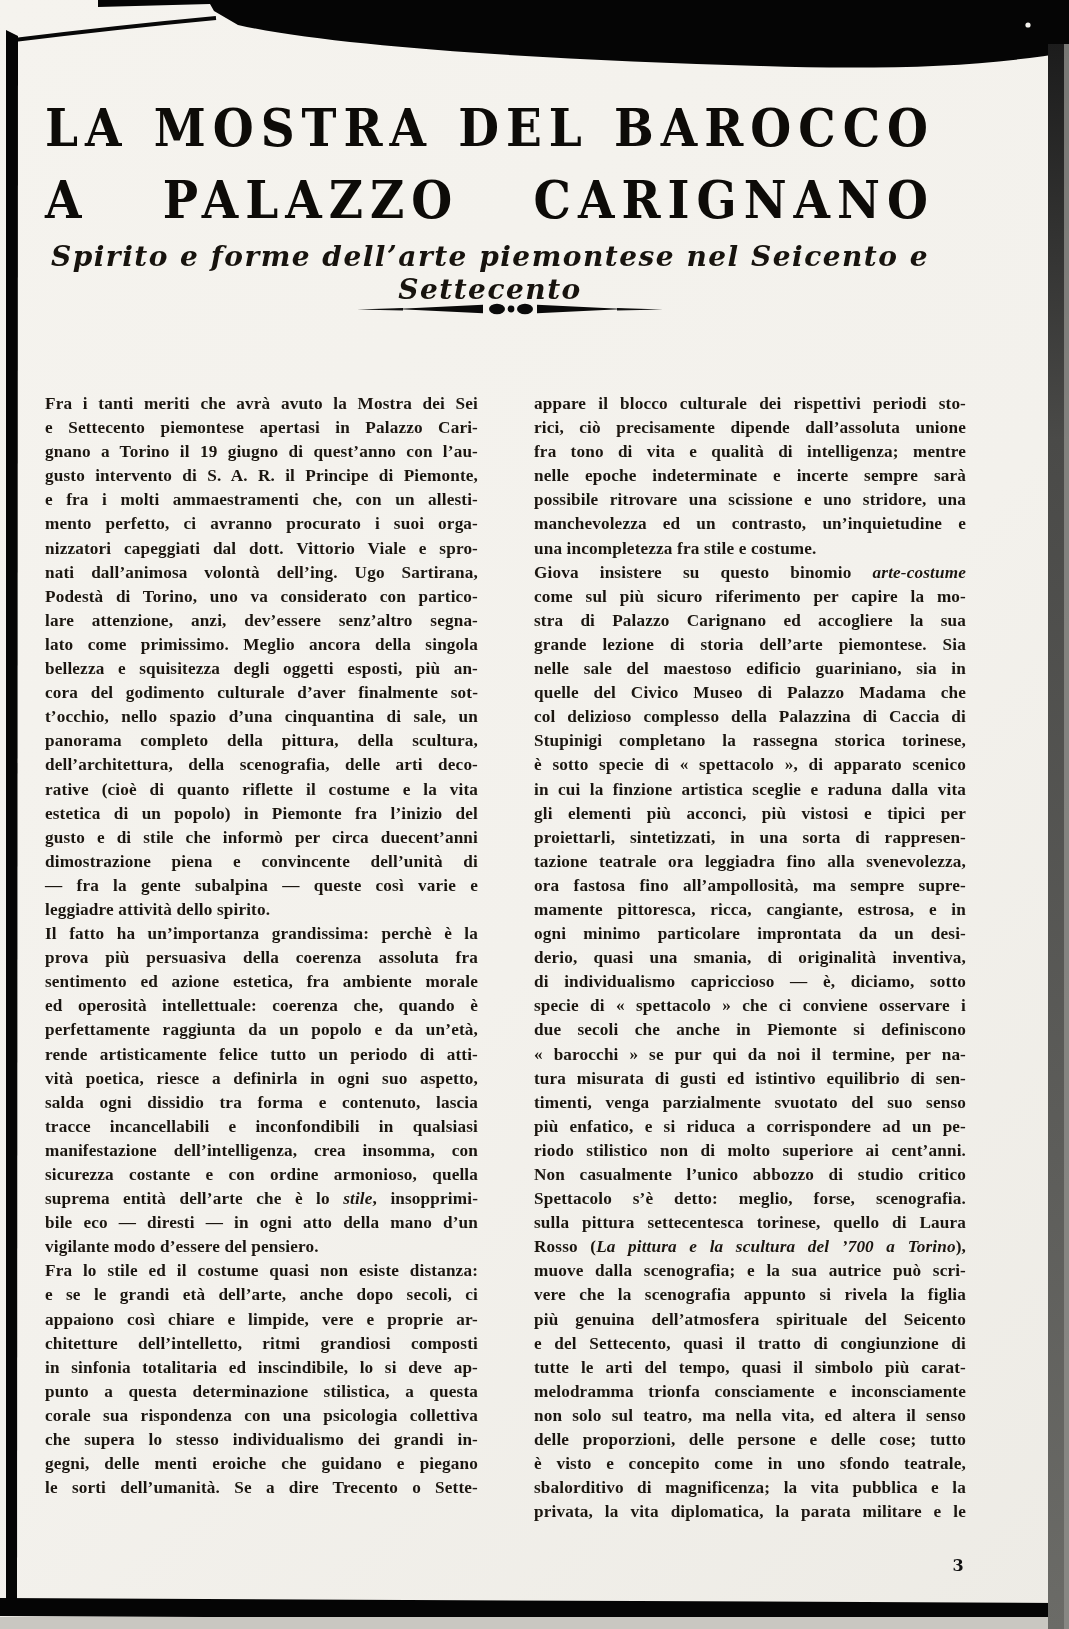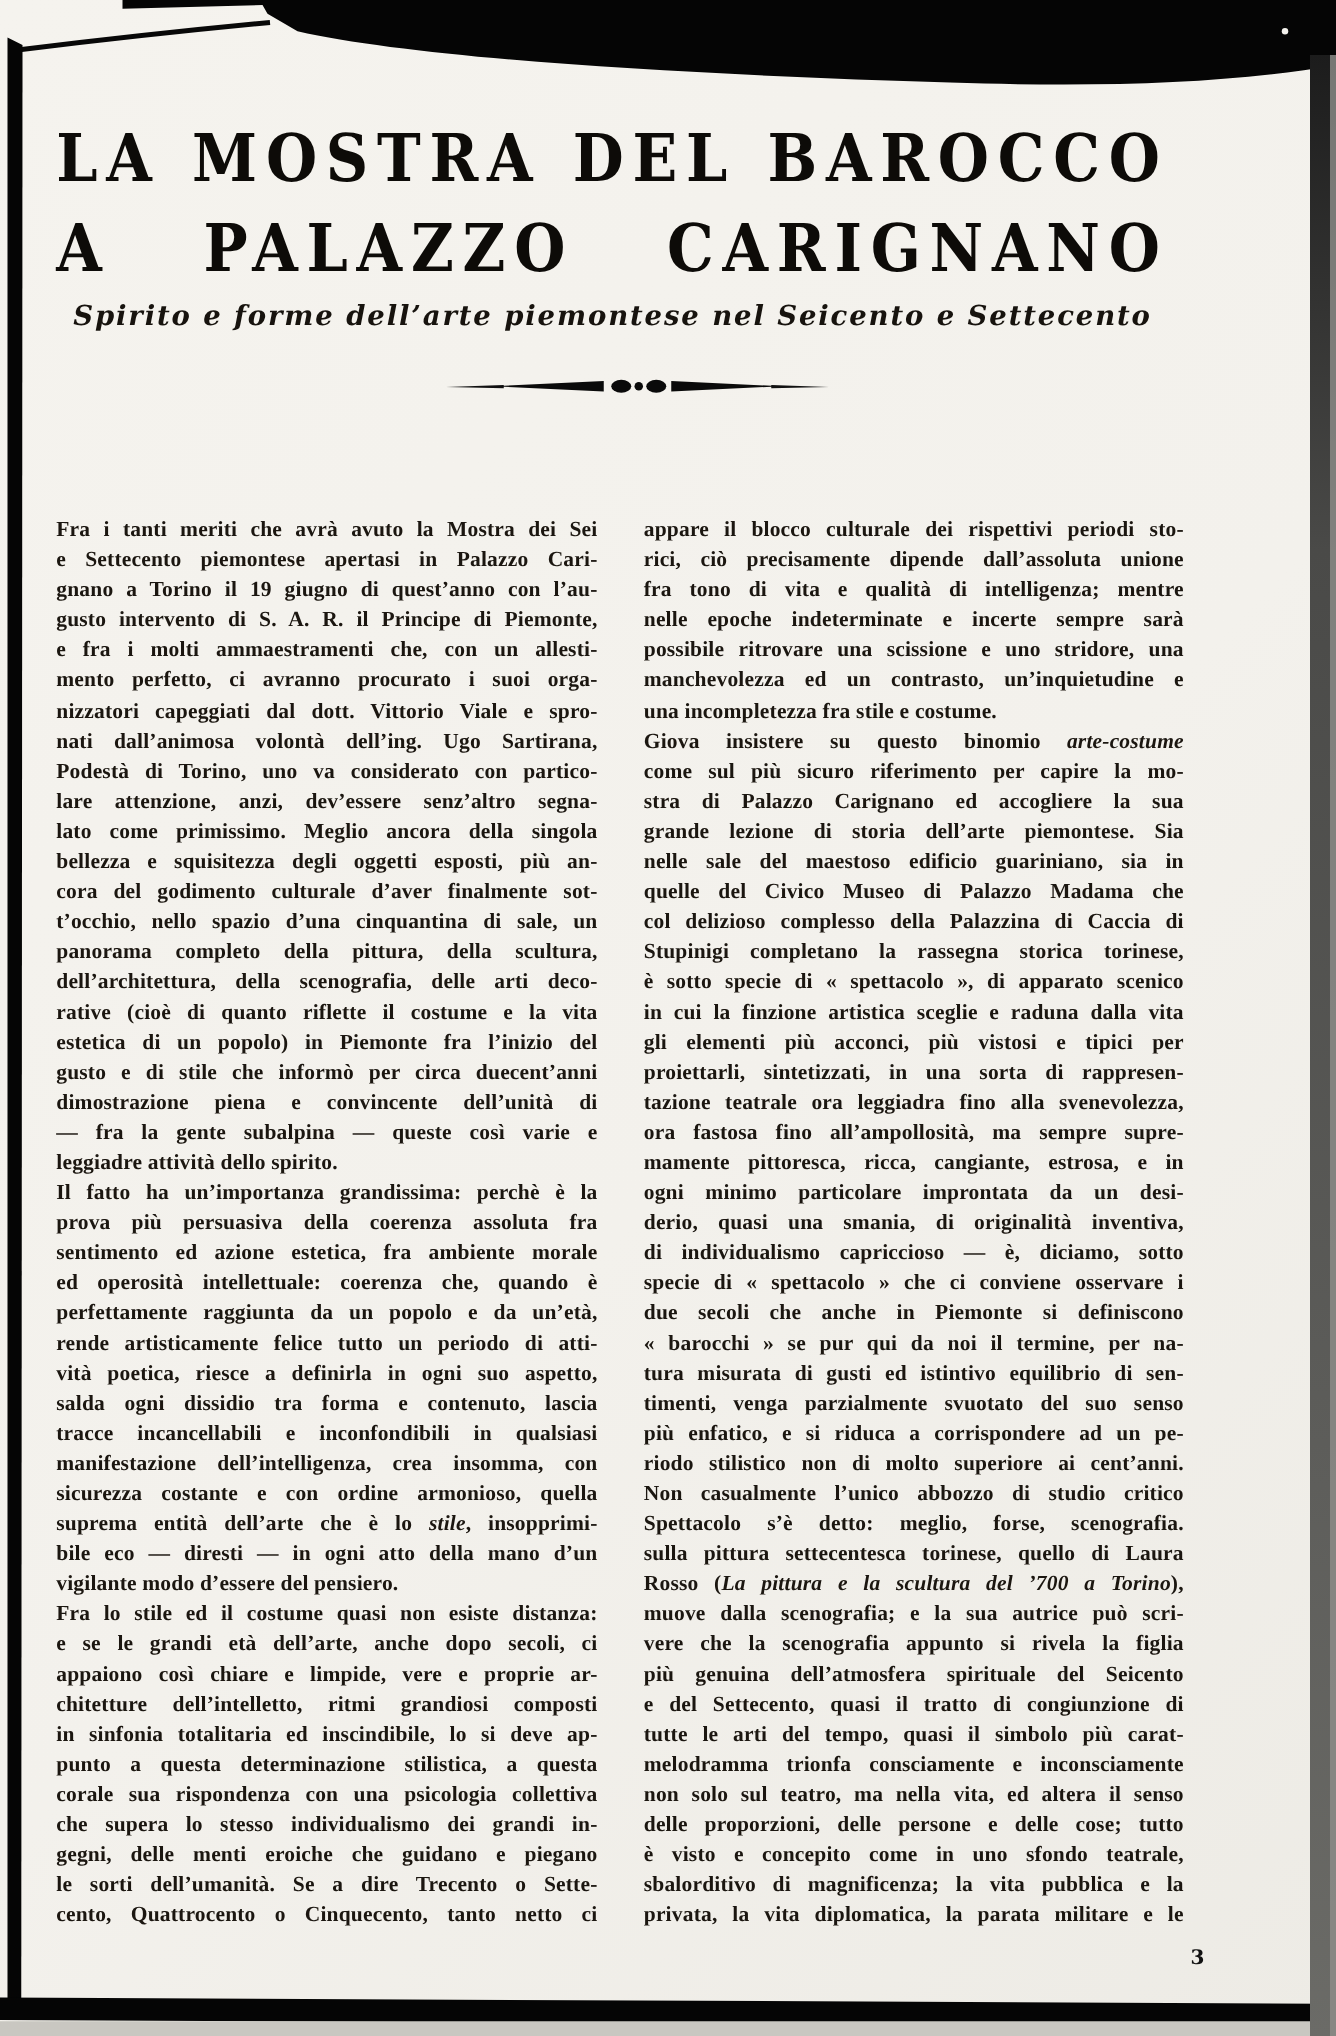--- a/index.html
+++ b/index.html
@@ -14,27 +14,27 @@
   .masthead{position:absolute;left:45px;width:890px;top:88px;}
   .title-line{
     font-family:"DejaVu Serif", serif;font-weight:bold;
     font-size:47px;line-height:72px;letter-spacing:7px;
     text-align:justify;text-align-last:justify;white-space:nowrap;
     transform:scaleY(1.12);transform-origin:center top;color:#0d0b08;
   }
   .subtitle{
     position:absolute;left:45px;width:890px;top:240px;
     font-family:"DejaVu Serif", serif;font-style:italic;font-weight:bold;
-    font-size:22px;letter-spacing:1.5px;text-align:center;color:#17130e;
+    font-size:28px;letter-spacing:1.5px;text-align:center;color:#17130e;
   }
   .ornament{position:absolute;left:355px;top:300px;width:310px;height:18px;}
   
   .columns{
-    position:absolute;left:45px;top:412px;width:940px;
-    display:grid;grid-template-columns:433px 432px;column-gap:37px;
+    position:absolute;left:45px;top:392px;width:940px;
+    display:grid;grid-template-columns:433px 432px;column-gap:56px;
   }
   .para{margin:0;}
   .line{
     font-family:"Liberation Serif", serif;font-weight:bold;
     font-size:17.2px;line-height:24.1px;letter-spacing:.15px;
     text-align:justify;text-align-last:justify;white-space:nowrap;
     color:#1b1610;
   }
   .line.end{text-align-last:left;}
   .line i{font-style:italic;}
@@ -113,21 +113,20 @@
           <div class="line">Fra lo stile ed il costume quasi non esiste distanza:</div>
           <div class="line">e se le grandi età dell’arte, anche dopo secoli, ci</div>
           <div class="line">appaiono così chiare e limpide, vere e proprie ar-</div>
           <div class="line">chitetture dell’intelletto, ritmi grandiosi composti</div>
           <div class="line">in sinfonia totalitaria ed inscindibile, lo si deve ap-</div>
           <div class="line">punto a questa determinazione stilistica, a questa</div>
           <div class="line">corale sua rispondenza con una psicologia collettiva</div>
           <div class="line">che supera lo stesso individualismo dei grandi in-</div>
           <div class="line">gegni, delle menti eroiche che guidano e piegano</div>
           <div class="line">le sorti dell’umanità. Se a dire Trecento o Sette-</div>
-          <div class="line">cento, Quattrocento o Cinquecento, tanto netto ci</div>
         </div>
       </div>
     <div class="col">
         <div class="para">
           <div class="line">appare il blocco culturale dei rispettivi periodi sto-</div>
           <div class="line">rici, ciò precisamente dipende dall’assoluta unione</div>
           <div class="line">fra tono di vita e qualità di intelligenza; mentre</div>
           <div class="line">nelle epoche indeterminate e incerte sempre sarà</div>
           <div class="line">possibile ritrovare una scissione e uno stridore, una</div>
           <div class="line">manchevolezza ed un contrasto, un’inquietudine e</div>

